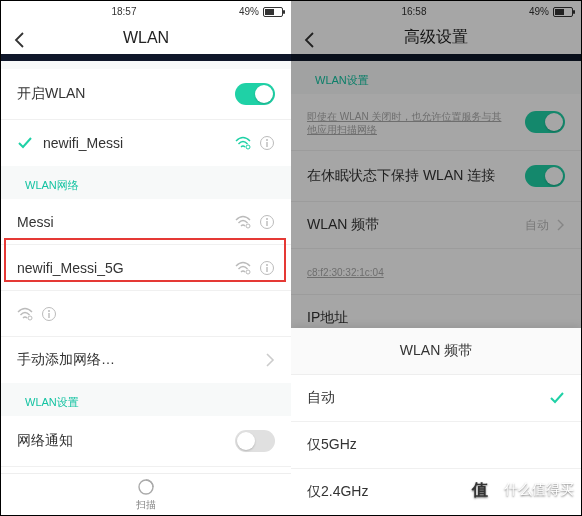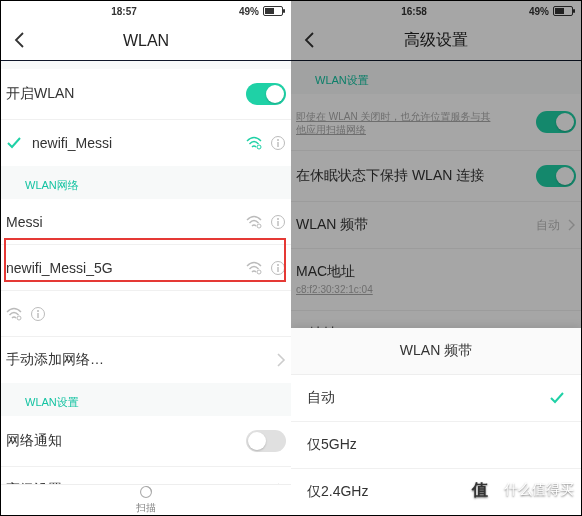--- a/index.html
+++ b/index.html
@@ -1,44 +1,44 @@
 <!DOCTYPE html>
 <html><head>
 <meta charset="utf-8">
 <style>
   * { box-sizing: border-box; margin: 0; padding: 0; font-family: -apple-system, "Helvetica Neue", Arial, sans-serif; }
   body { background: #000; width: 582px; height: 516px; overflow: hidden; position: relative; }
   .screens { display: flex; border: 1px solid #000; width: 582px; height: 516px; }
   .screen { width: 290px; height: 514px; background: #f7f9f9; position: relative; overflow: hidden; }
   .screen.right { background: #f7f9f9; }
   .overlay { position: absolute; inset: 0; background: rgba(0,0,0,0.35); pointer-events: none; z-index: 5; }
-  .statusbar { height: 20px; background: #fff; display: flex; align-items: center; justify-content: space-between; padding: 0 8px; font-size: 10px; color: #333; font-weight: bold; }
-  .statusbar .sb-right { display: flex; align-items: flex-start; gap: 4px; }
+  .statusbar { height: 20px; background: #fff; display: flex; align-items: center; justify-content: space-between; padding: 0 8px; font-size: 10px; color: #333; }
+  .statusbar .sb-right { display: flex; align-items: flex-end; gap: 4px; }
   .battery { width: 20px; height: 10px; border: 1px solid #333; border-radius: 2px; position: relative; }
   .battery::after { content: ""; position: absolute; right: -3px; top: 2px; width: 2px; height: 4px; background: #333; border-radius: 1px; }
   .battery .fill { position: absolute; left: 1px; top: 1px; bottom: 1px; width: 48%; background: #333; }
-  .navbar { height: 40px; background: #fff; display: flex; align-items: center; justify-content: center; position: relative; border-bottom: 1px solid #0f172a; }
+  .navbar { height: 40px; background: #fff; display: flex; align-items: center; justify-content: center; position: relative; border-bottom: 7px solid #0f172a; }
   .navbar .back { position: absolute; left: 10px; top: 10px; }
   .navbar .title { font-size: 16px; color: #222; }
   .section-label { font-size: 11px; color: #14c3a2; padding: 12px 24px 6px; }
-  .row { background: #fff; padding: 14px 5px; display: flex; align-items: center; justify-content: space-between; border-bottom: 1px solid #f0f0f0; font-size: 14px; color: #333; min-height: 46px; }
+  .row { background: #fff; padding: 14px 16px; display: flex; align-items: center; justify-content: space-between; border-bottom: 1px solid #f0f0f0; font-size: 14px; color: #333; min-height: 46px; }
   .row.nb { border-bottom: none; }
   .row .left { display: flex; gap: 10px; }
   .row .right { display: flex; align-items: center; gap: 8px; }
   .row .sub { font-size: 10px; color: #aaa; margin-top: 2px; line-height: 1.3; text-decoration: underline; }
   .row .col { display: flex; flex-direction: column; }
   .toggle { width: 40px; height: 22px; border-radius: 11px; position: relative; }
   .toggle.on { background: #1fd1a6; }
   .toggle.off { background: #e0e0e0; }
   .toggle .knob { position: absolute; top: 2px; width: 18px; height: 18px; border-radius: 50%; background: #fff; box-shadow: 0 1px 2px rgba(0,0,0,0.2); }
   .toggle.on .knob { right: 2px; }
   .toggle.off .knob { left: 2px; }
   .spacer { height: 8px; }
   .highlight { position: absolute; border: 2px solid #e53935; pointer-events: none; z-index: 10; }
-  .bottom-tab { position: absolute; bottom: 0; left: 0; right: 0; height: 31px; background: #fff; display: flex; flex-direction: column; align-items: center; justify-content: center; border-top: 1px solid #eee; }
+  .bottom-tab { position: absolute; bottom: 0; left: 0; right: 0; height: 42px; background: #fff; display: flex; flex-direction: column; align-items: center; justify-content: center; border-top: 1px solid #eee; }
   .bottom-tab .lbl { font-size: 10px; color: #888; margin-top: 2px; }
   .sheet { position: absolute; left: 0; right: 0; bottom: 0; background: #fff; z-index: 20; box-shadow: 0 -2px 8px rgba(0,0,0,0.1); }
   .sheet-header { text-align: center; padding: 14px; font-size: 14px; color: #333; border-bottom: 1px solid #eee; background:#fafafa; }
   .sheet-row { padding: 14px 16px; font-size: 14px; color: #333; border-bottom: 1px solid #f0f0f0; display:flex; justify-content:space-between; align-items:center; }
   .sheet-row:last-child { border-bottom: none; }
   .watermark { position: absolute; right: 8px; bottom: 8px; z-index: 50; display: flex; align-items: center; gap: 6px; color: #fff; font-size: 14px; text-shadow: 0 1px 2px rgba(0,0,0,0.6); }
   .watermark .circ { width: 36px; height: 36px; border-radius: 50%; background: rgba(255,255,255,0.85); color:#333; display:flex; align-items:center; justify-content:center; font-size:16px; font-weight:bold; }
   svg { display: block; }
   .faint { color:#bbb; font-size:12px; }
 </style>
@@ -213,21 +213,20 @@
       <span>WLAN 频带</span>
       <span class="right">
         <span class="faint">自动</span>
         <svg width="8" height="12" viewBox="0 0 8 12">
             <path d="M1 1 L6 6 L1 11" stroke="#ccc" stroke-width="1.4" fill="none"></path>
           </svg>
       </span>
     </div>
     <div class="row">
       <span class="col">
-        <span>MAC地址</span>
         <span class="sub">c8:f2:30:32:1c:04</span>
       </span>
     </div>
     <div class="row nb">
       <span class="col">
         <span>IP地址</span>
         <span class="sub">fe80::caf2:30ff:fe32:1c04</span>
         <span class="sub">192.168.99.242</span>
       </span>
     </div>

